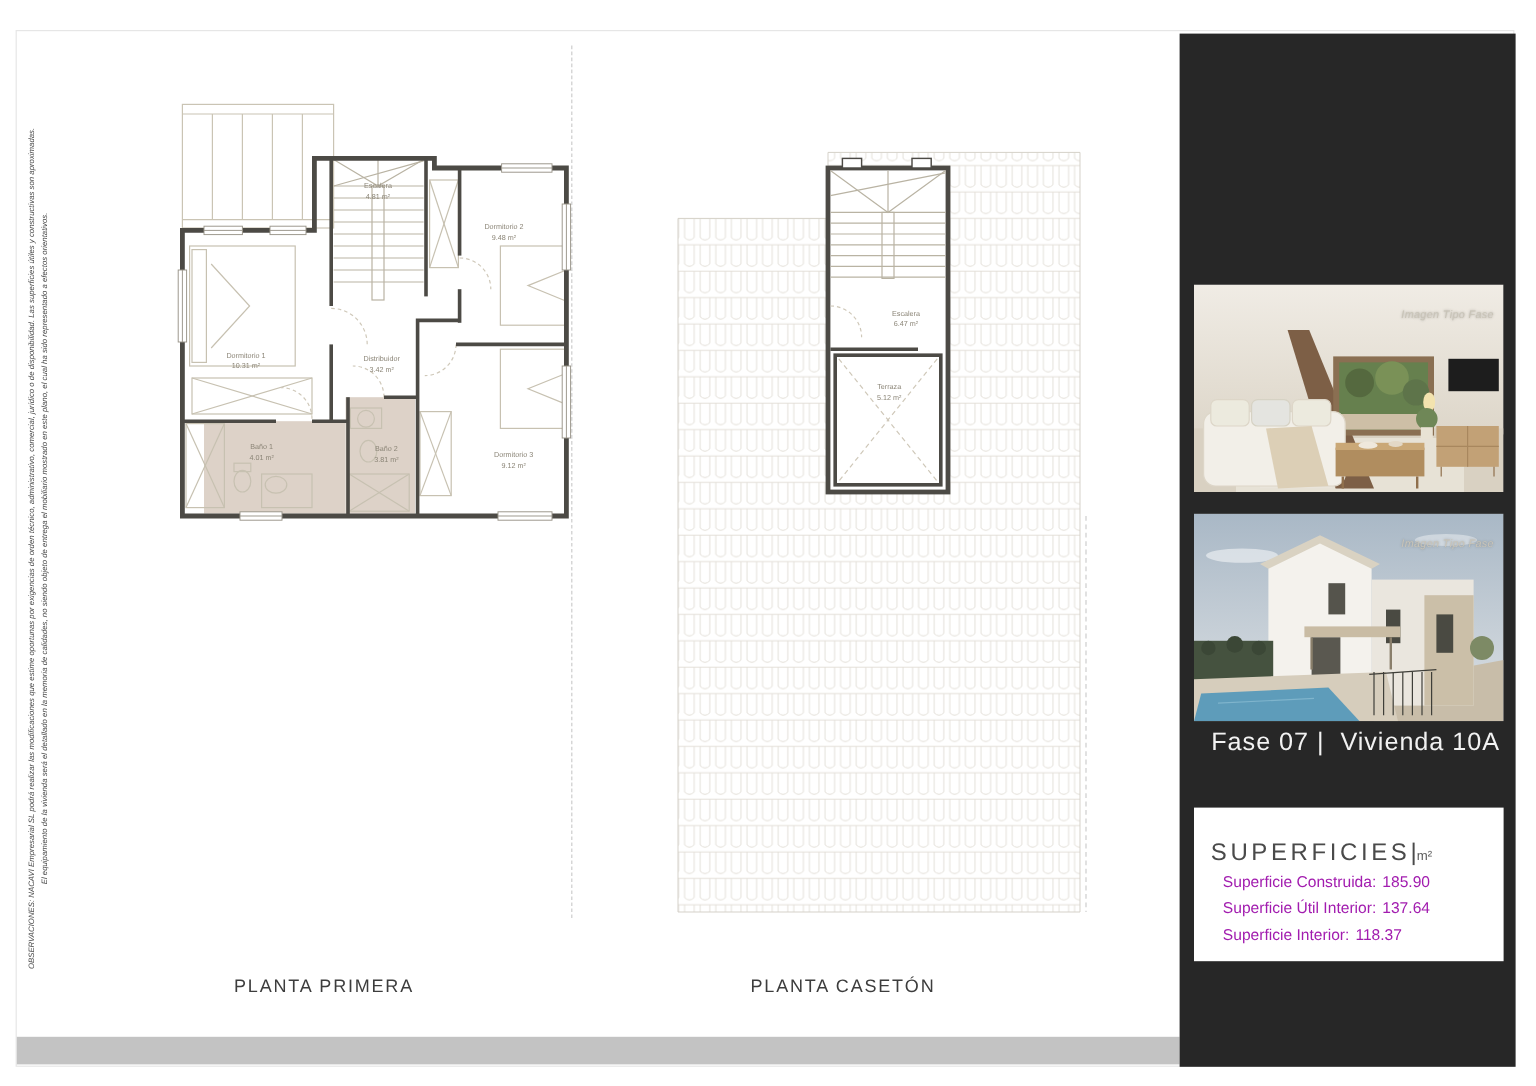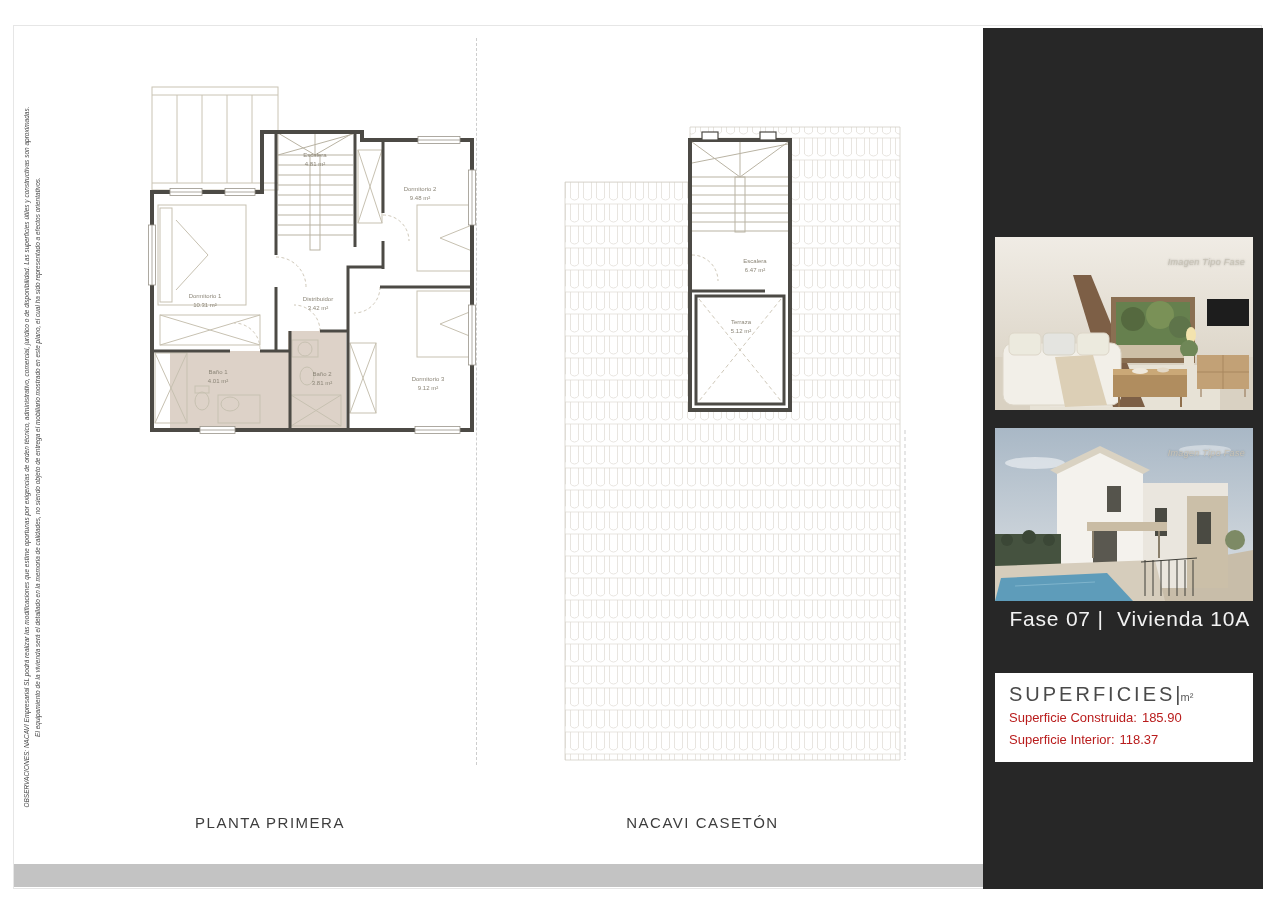--- a/index.html
+++ b/index.html
@@ -24,25 +24,25 @@
   
   .sidebar{left:983px;top:28px;width:280px;height:861px;background:#272727;}
   .photo{position:absolute;left:12px;width:258px;height:173px;overflow:hidden;background:#555;}
   .photo1{top:209px;}
   .photo2{top:400px;}
   .photo-caption{position:absolute;top:5px;right:8px;font-style:italic;font-size:9px;
     color:#c9c4b8;text-shadow:0 0 2px rgba(80,80,70,.45);letter-spacing:.3px;margin-top:15px;}
   .unit-label{position:absolute;top:579px;right:13px;font-size:21px;color:#f2f2f2;
     letter-spacing:.8px;white-space:pre;}
   .surf-panel{position:absolute;left:12px;top:645px;width:258px;background:#ffffff;
-    box-sizing:border-box;padding:10px 14px 12px 14px;}
+    box-sizing:border-box;padding:27px 14px 12px 14px;}
   .surf-title{font-size:20px;font-weight:400;letter-spacing:3px;color:#4a4a4a;}
   .surf-title .sep{font-weight:300;letter-spacing:0;}
   .surf-title .unit{font-size:11px;letter-spacing:0;color:#5a5a5a;}
-  .surf-row{font-size:13px;color:#b91c1c;line-height:1.55;margin-top:2px;}
+  .surf-row{font-size:13px;color:#a21caf;line-height:1.55;margin-top:2px;margin-left:10px;}
   .surf-row .val{margin-left:5px;}
   text{font-family:"Liberation Sans",sans-serif;}
 </style>
 </head>
 <body>
 
 <div class="abs sheet"></div>
 
 <div class="abs disclaimer">
   <div>OBSERVACIONES: NACAVI Empresarial SL podrá realizar las modificaciones que estime oportunas por exigencias de orden técnico, administrativo, comercial, jurídico o de disponibilidad. Las superficies útiles y constructivas son aproximadas.</div>
@@ -240,21 +240,21 @@
 
   <g font-size="6" fill="#8c8678" text-anchor="middle">
     <text x="200" y="148">Escalera</text>
     <text x="200" y="157">6.47 m²</text>
     <text x="186" y="209">Terraza</text>
     <text x="186" y="218">5.12 m²</text>
   </g>
 </svg>
 
 <div class="abs plan-title pt1">PLANTA PRIMERA</div>
-<div class="abs plan-title pt2">NACAVI CASETÓN</div>
+<div class="abs plan-title pt2">PLANTA CASETÓN</div>
 
 <div class="abs strip"></div>
 
 <div class="abs sidebar">
 
   <div class="photo photo1">
     <svg width="258" height="173" viewBox="0 0 258 173">
       <defs>
         <linearGradient id="wallg" x1="0" y1="0" x2="0" y2="1">
           <stop offset="0" stop-color="#f0ece5"></stop>
@@ -363,16 +363,19 @@
   <div class="unit-label">Fase 07 |  Vivienda 10A</div>
 
   <div class="surf-panel">
     <div class="surf-title">
       <span>SUPERFICIES</span><span class="sep">|</span><span class="unit">m²</span>
     </div>
     <div class="surf-row">
       <span>Superficie Construida:</span><span class="val">185.90</span>
     </div>
     <div class="surf-row">
+      <span>Superficie Útil Interior:</span><span class="val">137.64</span>
+    </div>
+    <div class="surf-row">
       <span>Superficie Interior:</span><span class="val">118.37</span>
     </div>
   </div>
 </div>
 
 </body></html>

